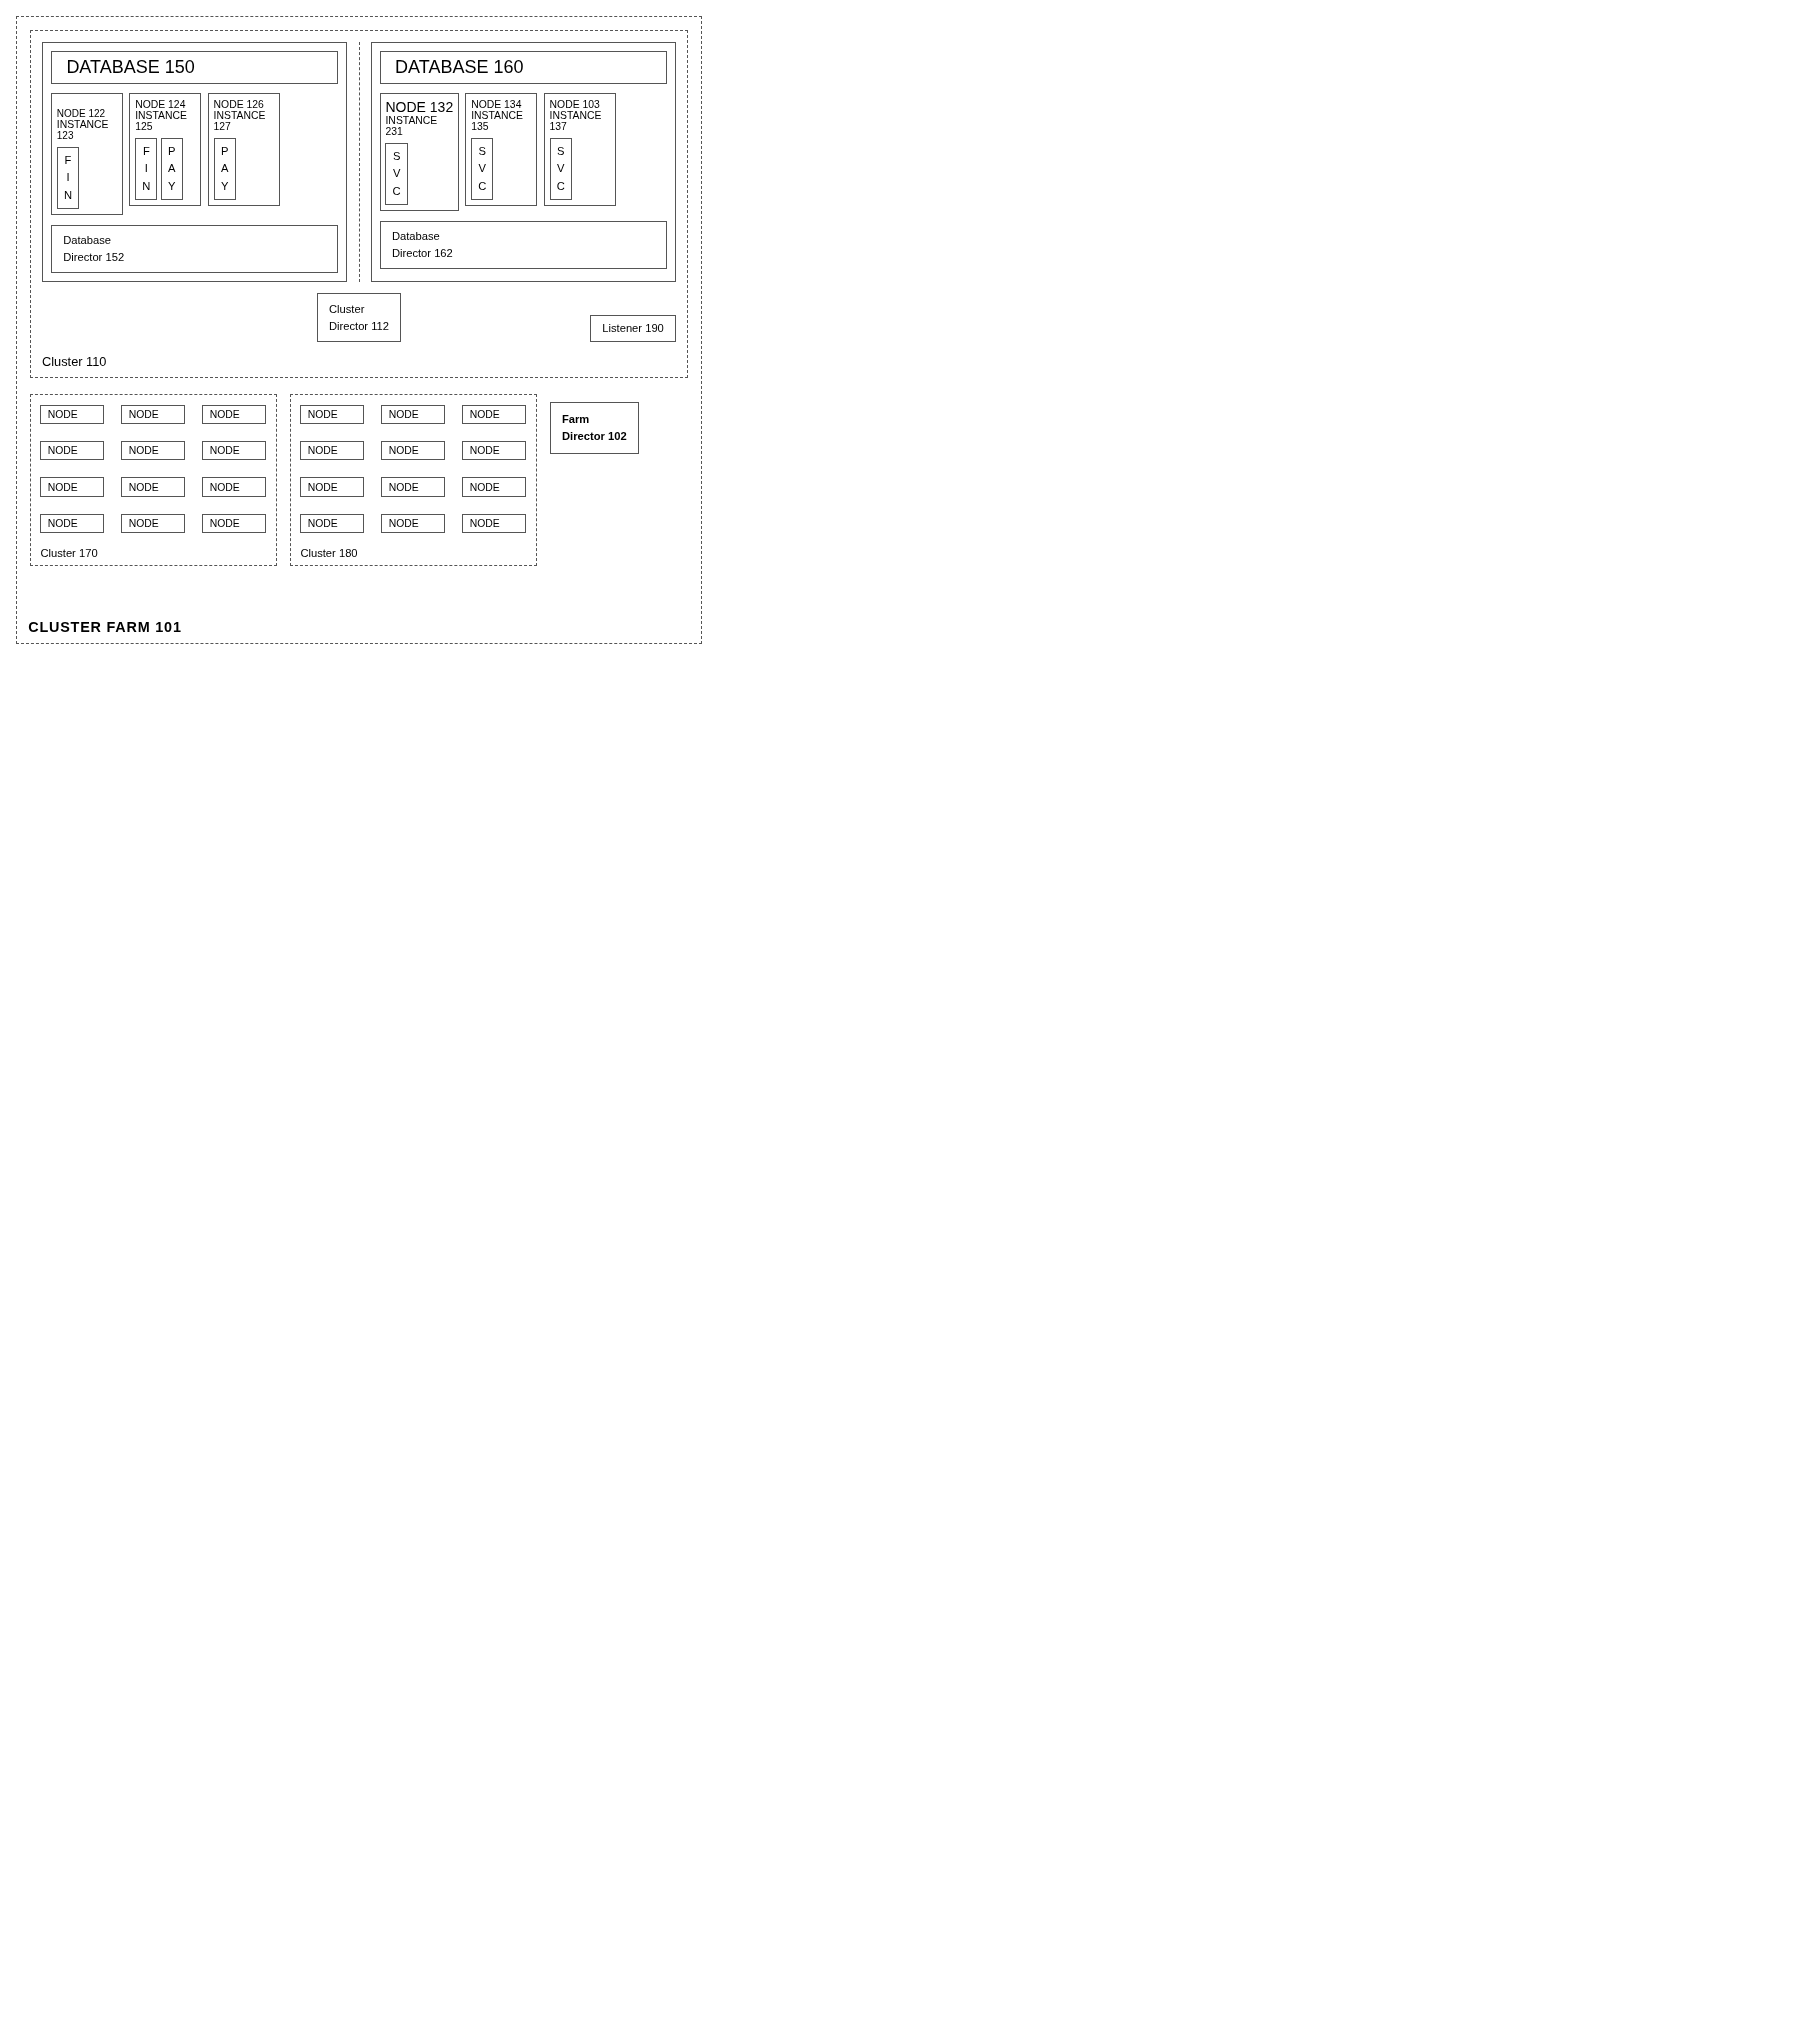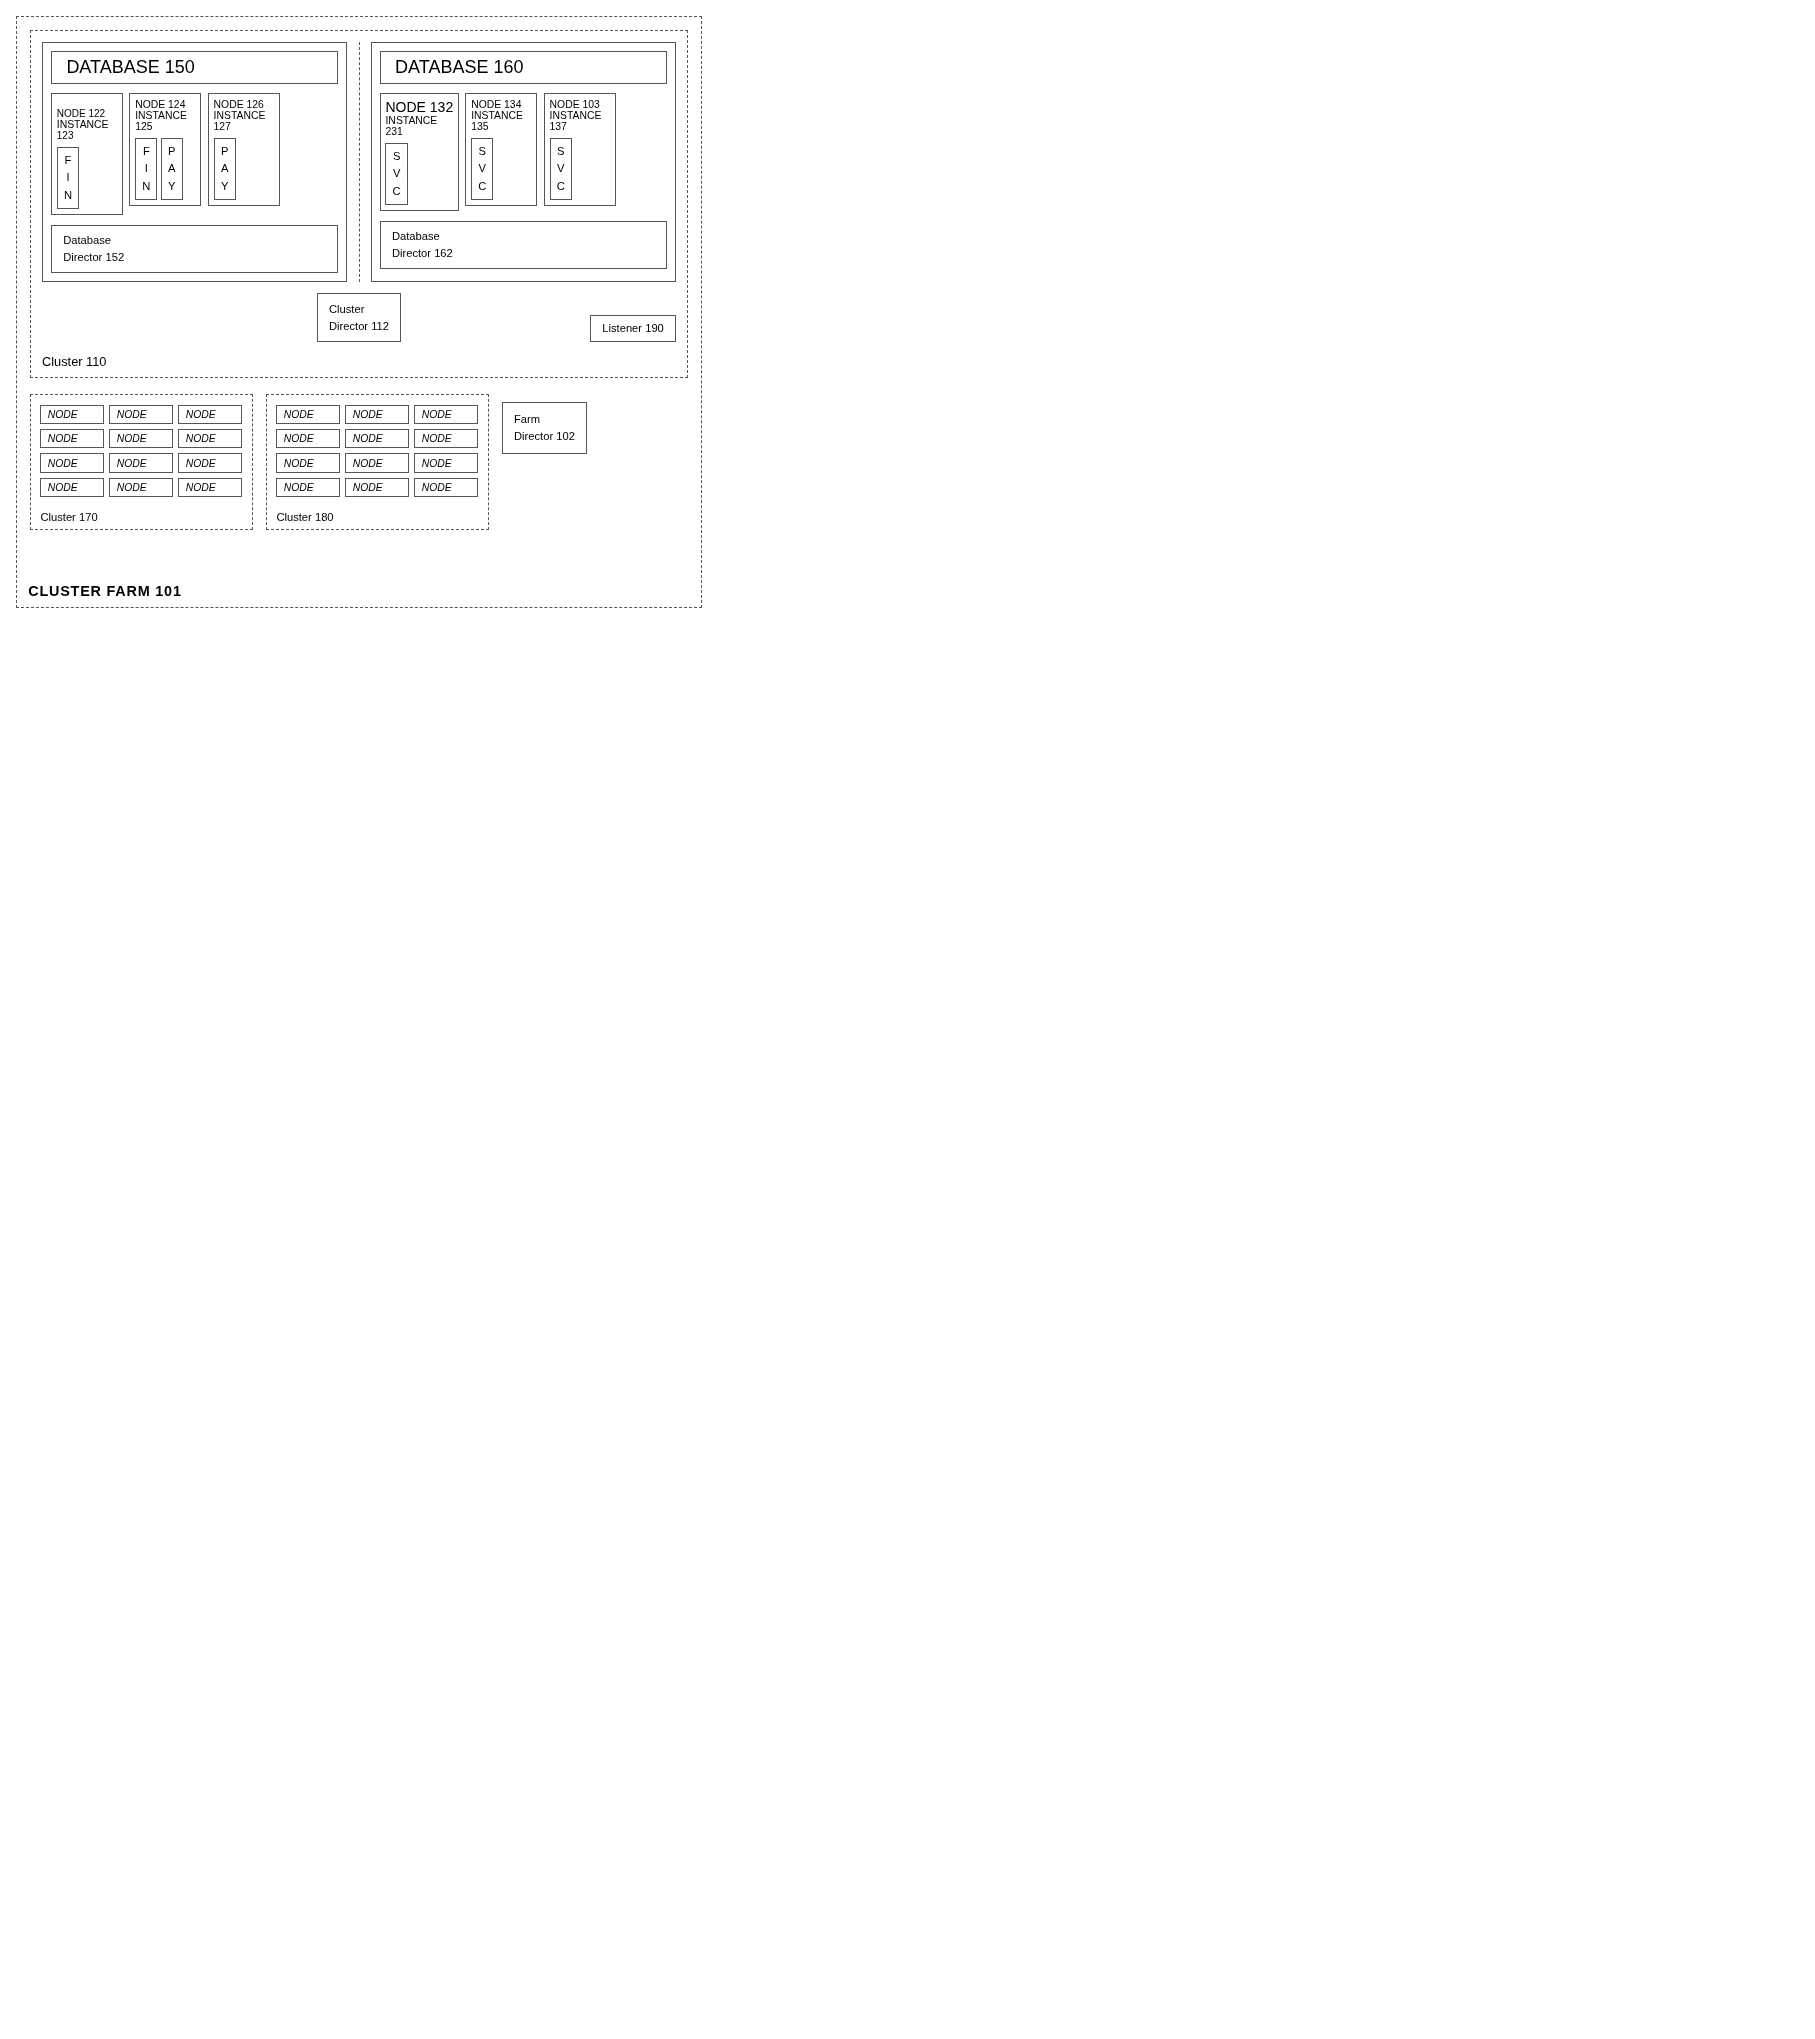--- a/index.html
+++ b/index.html
@@ -148,23 +148,22 @@
     .small-cluster-label {
       position: absolute;
       bottom: 6.4px;
       left: 9.6px;
       font-size: 11.2px;
     }
 
     .small-node-grid {
       display: grid;
       grid-template-columns: repeat(3, 64px);
-      gap: 5px;
+      gap: 17px;
       margin-bottom: 22.3px;
-      font-style: italic;
     }
 
     .small-node-box {
       border: 1.6px solid #555;
       padding: 3.2px 6.4px;
       font-size: 10.4px;
       text-align: left;
     }
 
     .farm-director-box {
@@ -315,21 +314,21 @@
         <div class="small-node-box solid-border">NODE</div>
         <div class="small-node-box solid-border">NODE</div>
         <div class="small-node-box solid-border">NODE</div>
         <div class="small-node-box solid-border">NODE</div>
         <div class="small-node-box solid-border">NODE</div>
         <div class="small-node-box solid-border">NODE</div>
       </div>
       <div class="small-cluster-label">Cluster 180</div>
     </div>
 
-    <div style="display:flex; align-items:center; padding-top: 8px;">
+    <div style="display:flex; align-items:center; padding-top: 8px; font-weight: bold;">
       <div class="farm-director-box solid-border">Farm<br>Director 102</div>
     </div>
 
   </div>
 
   <div class="spacer-bottom"></div>
 
   <div class="cluster-farm-label">CLUSTER FARM 101</div>
 </div>
 

